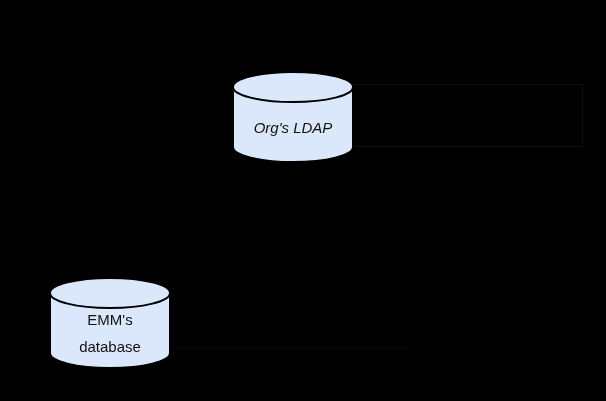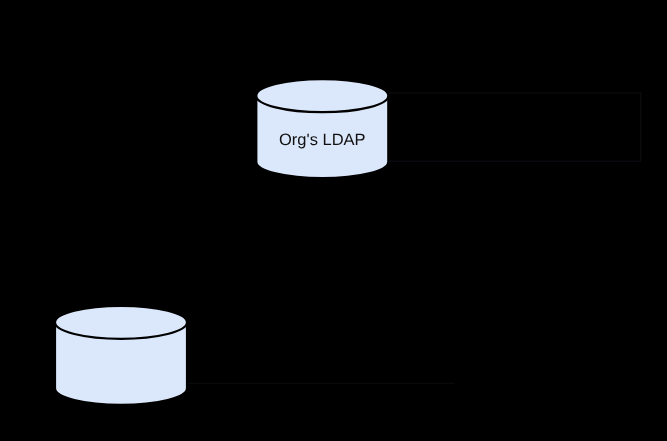--- a/index.html
+++ b/index.html
@@ -41,21 +41,21 @@
     justify-content: center;
     align-items: center;
     padding-top: 4px;
     box-sizing: border-box;
     color: #111111;
     font-size: 15px;
     line-height: 27px;
     text-align: center;
     white-space: nowrap;
   }
-  .node-ldap   { left: 232px; top: 71px; }
+  .node-ldap   { left: 232px; top: 71px; font-style: italic; }
   .node-emm    { left: 49px;  top: 277px; }
   .node-google { left: 411px; top: 274px; }
 
   
   .faint-rect {
     position: absolute;
     left: 353px;
     top: 84px;
     width: 230px;
     height: 63px;
@@ -87,16 +87,20 @@
     <div class="node-label">
       <span>Org's LDAP</span>
     </div>
   </div>
 
   <div class="node node-emm">
     <svg viewBox="0 0 122 92" width="122" height="92">
       <path class="shape-stroke" d="M1 16 L1 76 A60 15 0 0 0 121 76 L121 16 Z" fill="#dbe7fa"></path>
       <ellipse class="shape-stroke" cx="61" cy="16" rx="60" ry="15" fill="#dbe7fa"></ellipse>
     </svg>
+    <div class="node-label">
+      <span>EMM's</span>
+      <span>database</span>
+    </div>
   </div>
 
 
 </div>
 
 </body></html>

